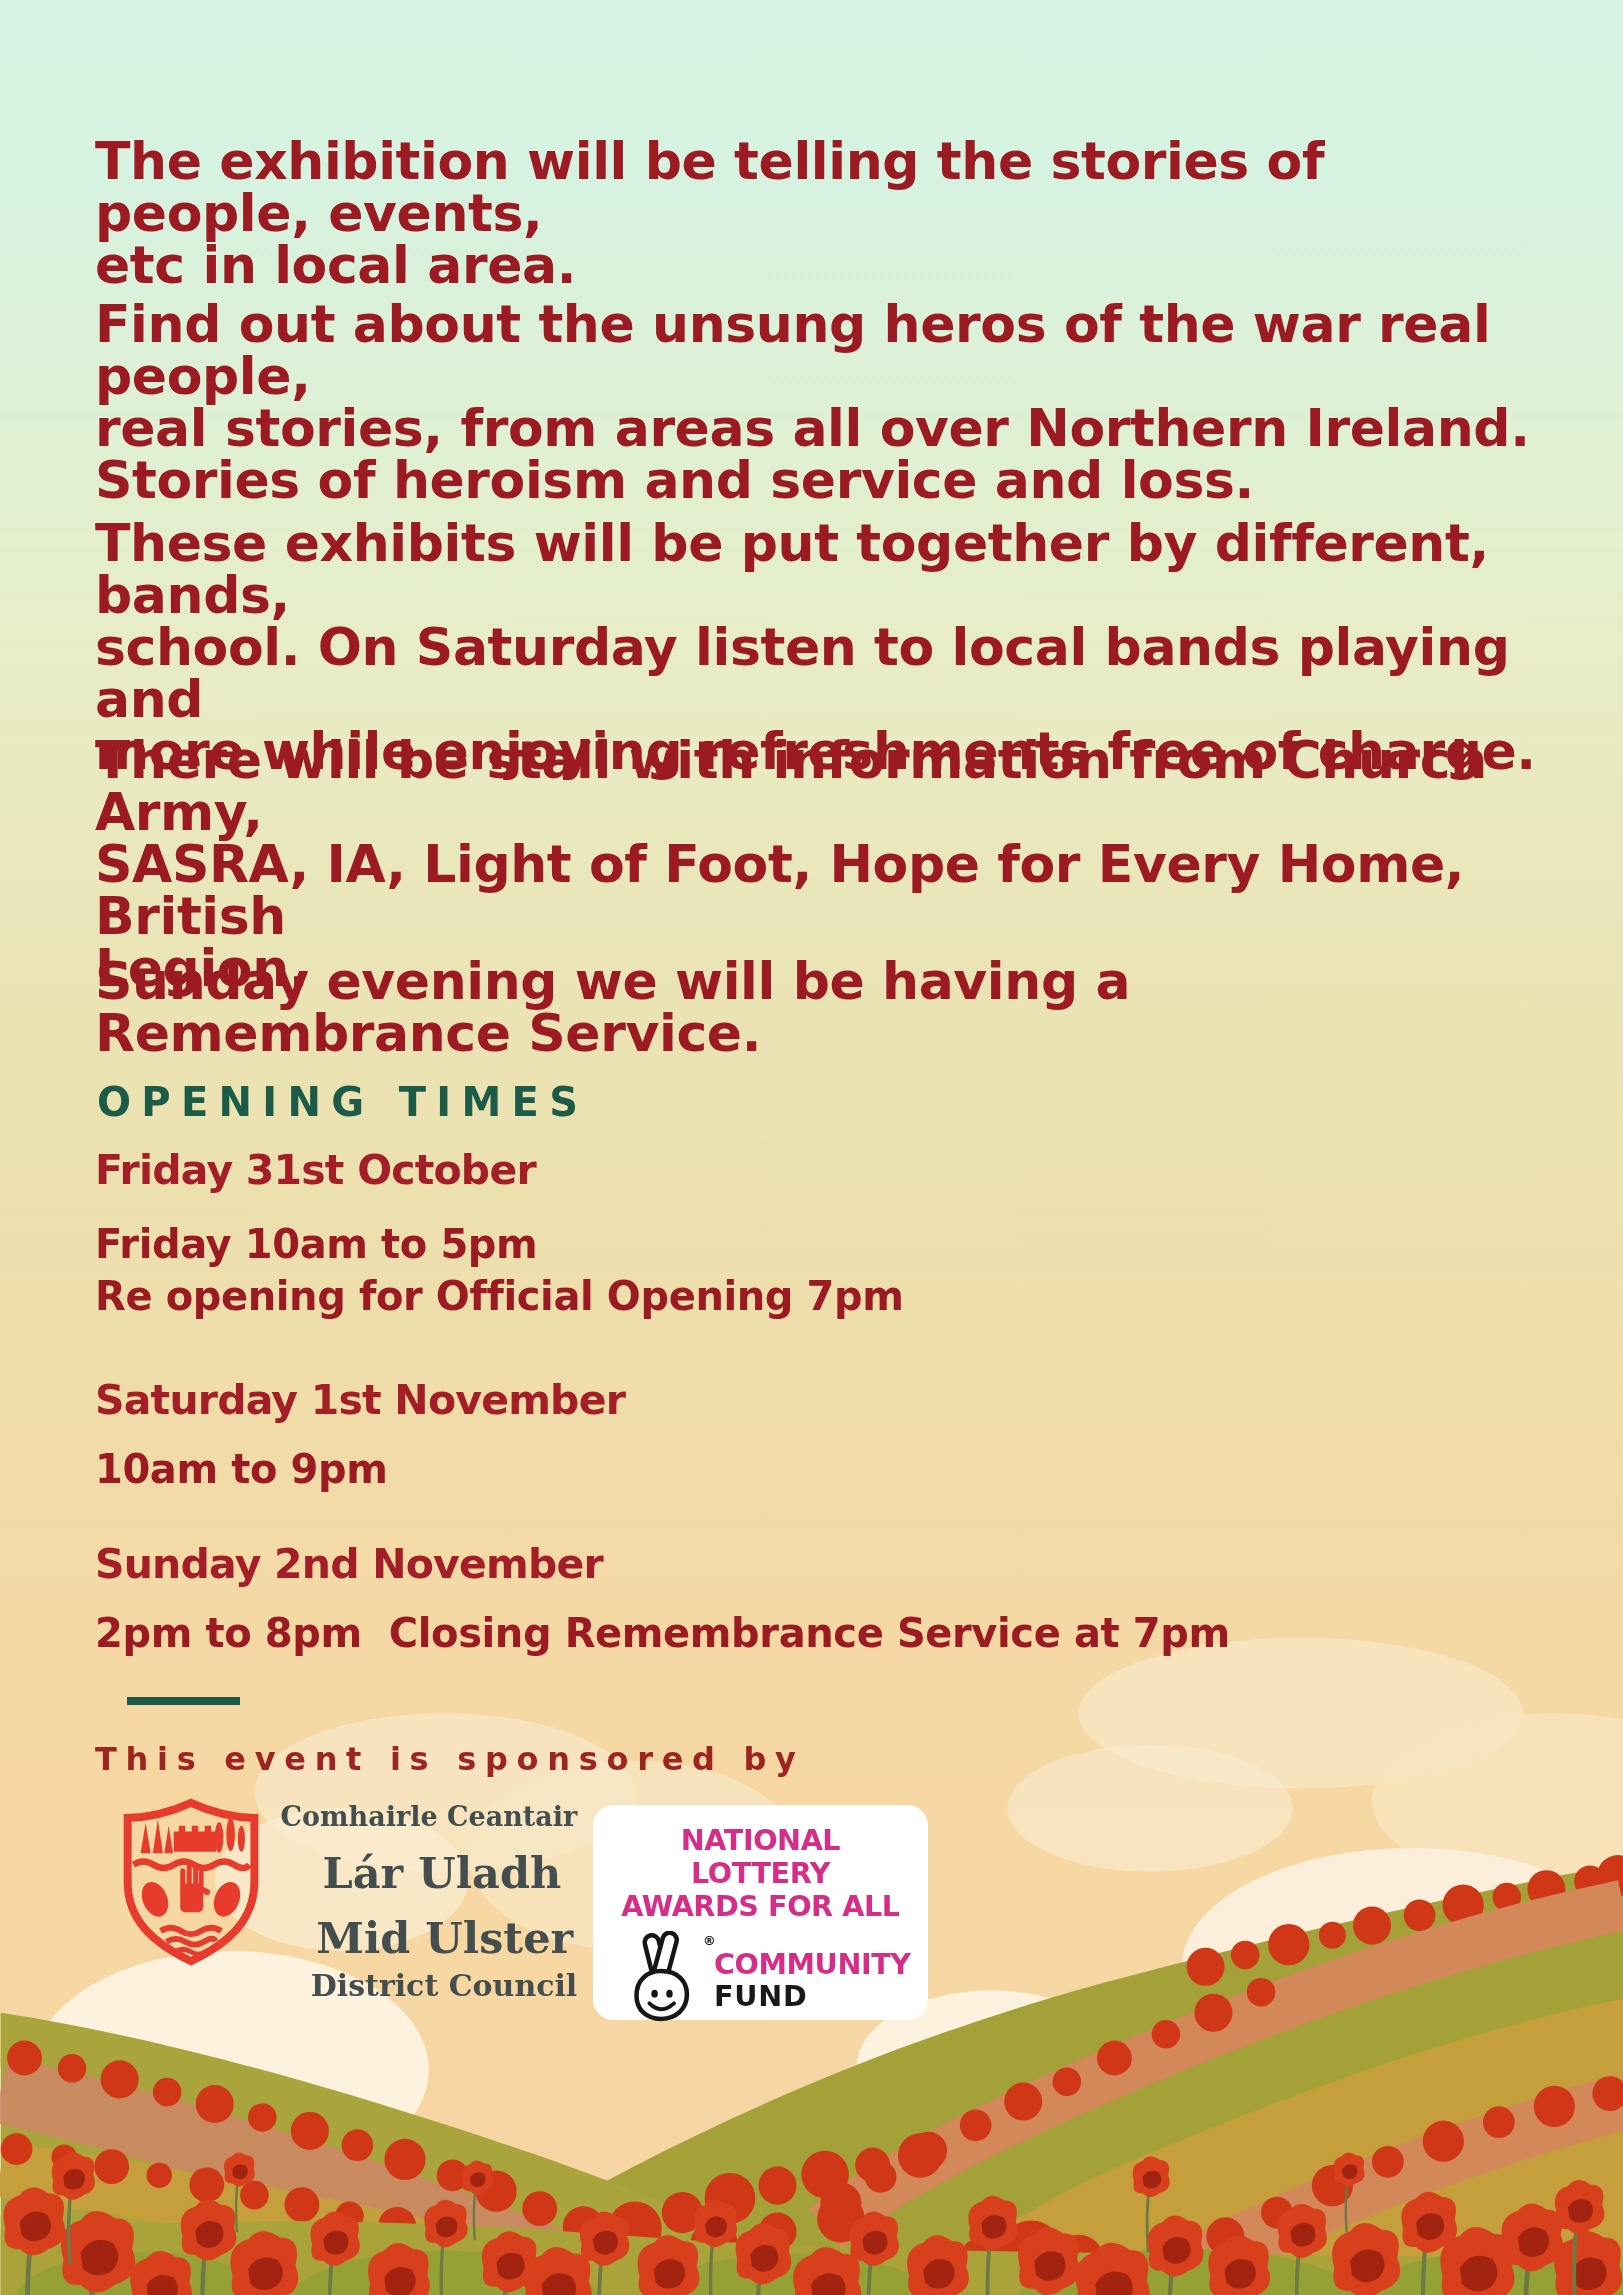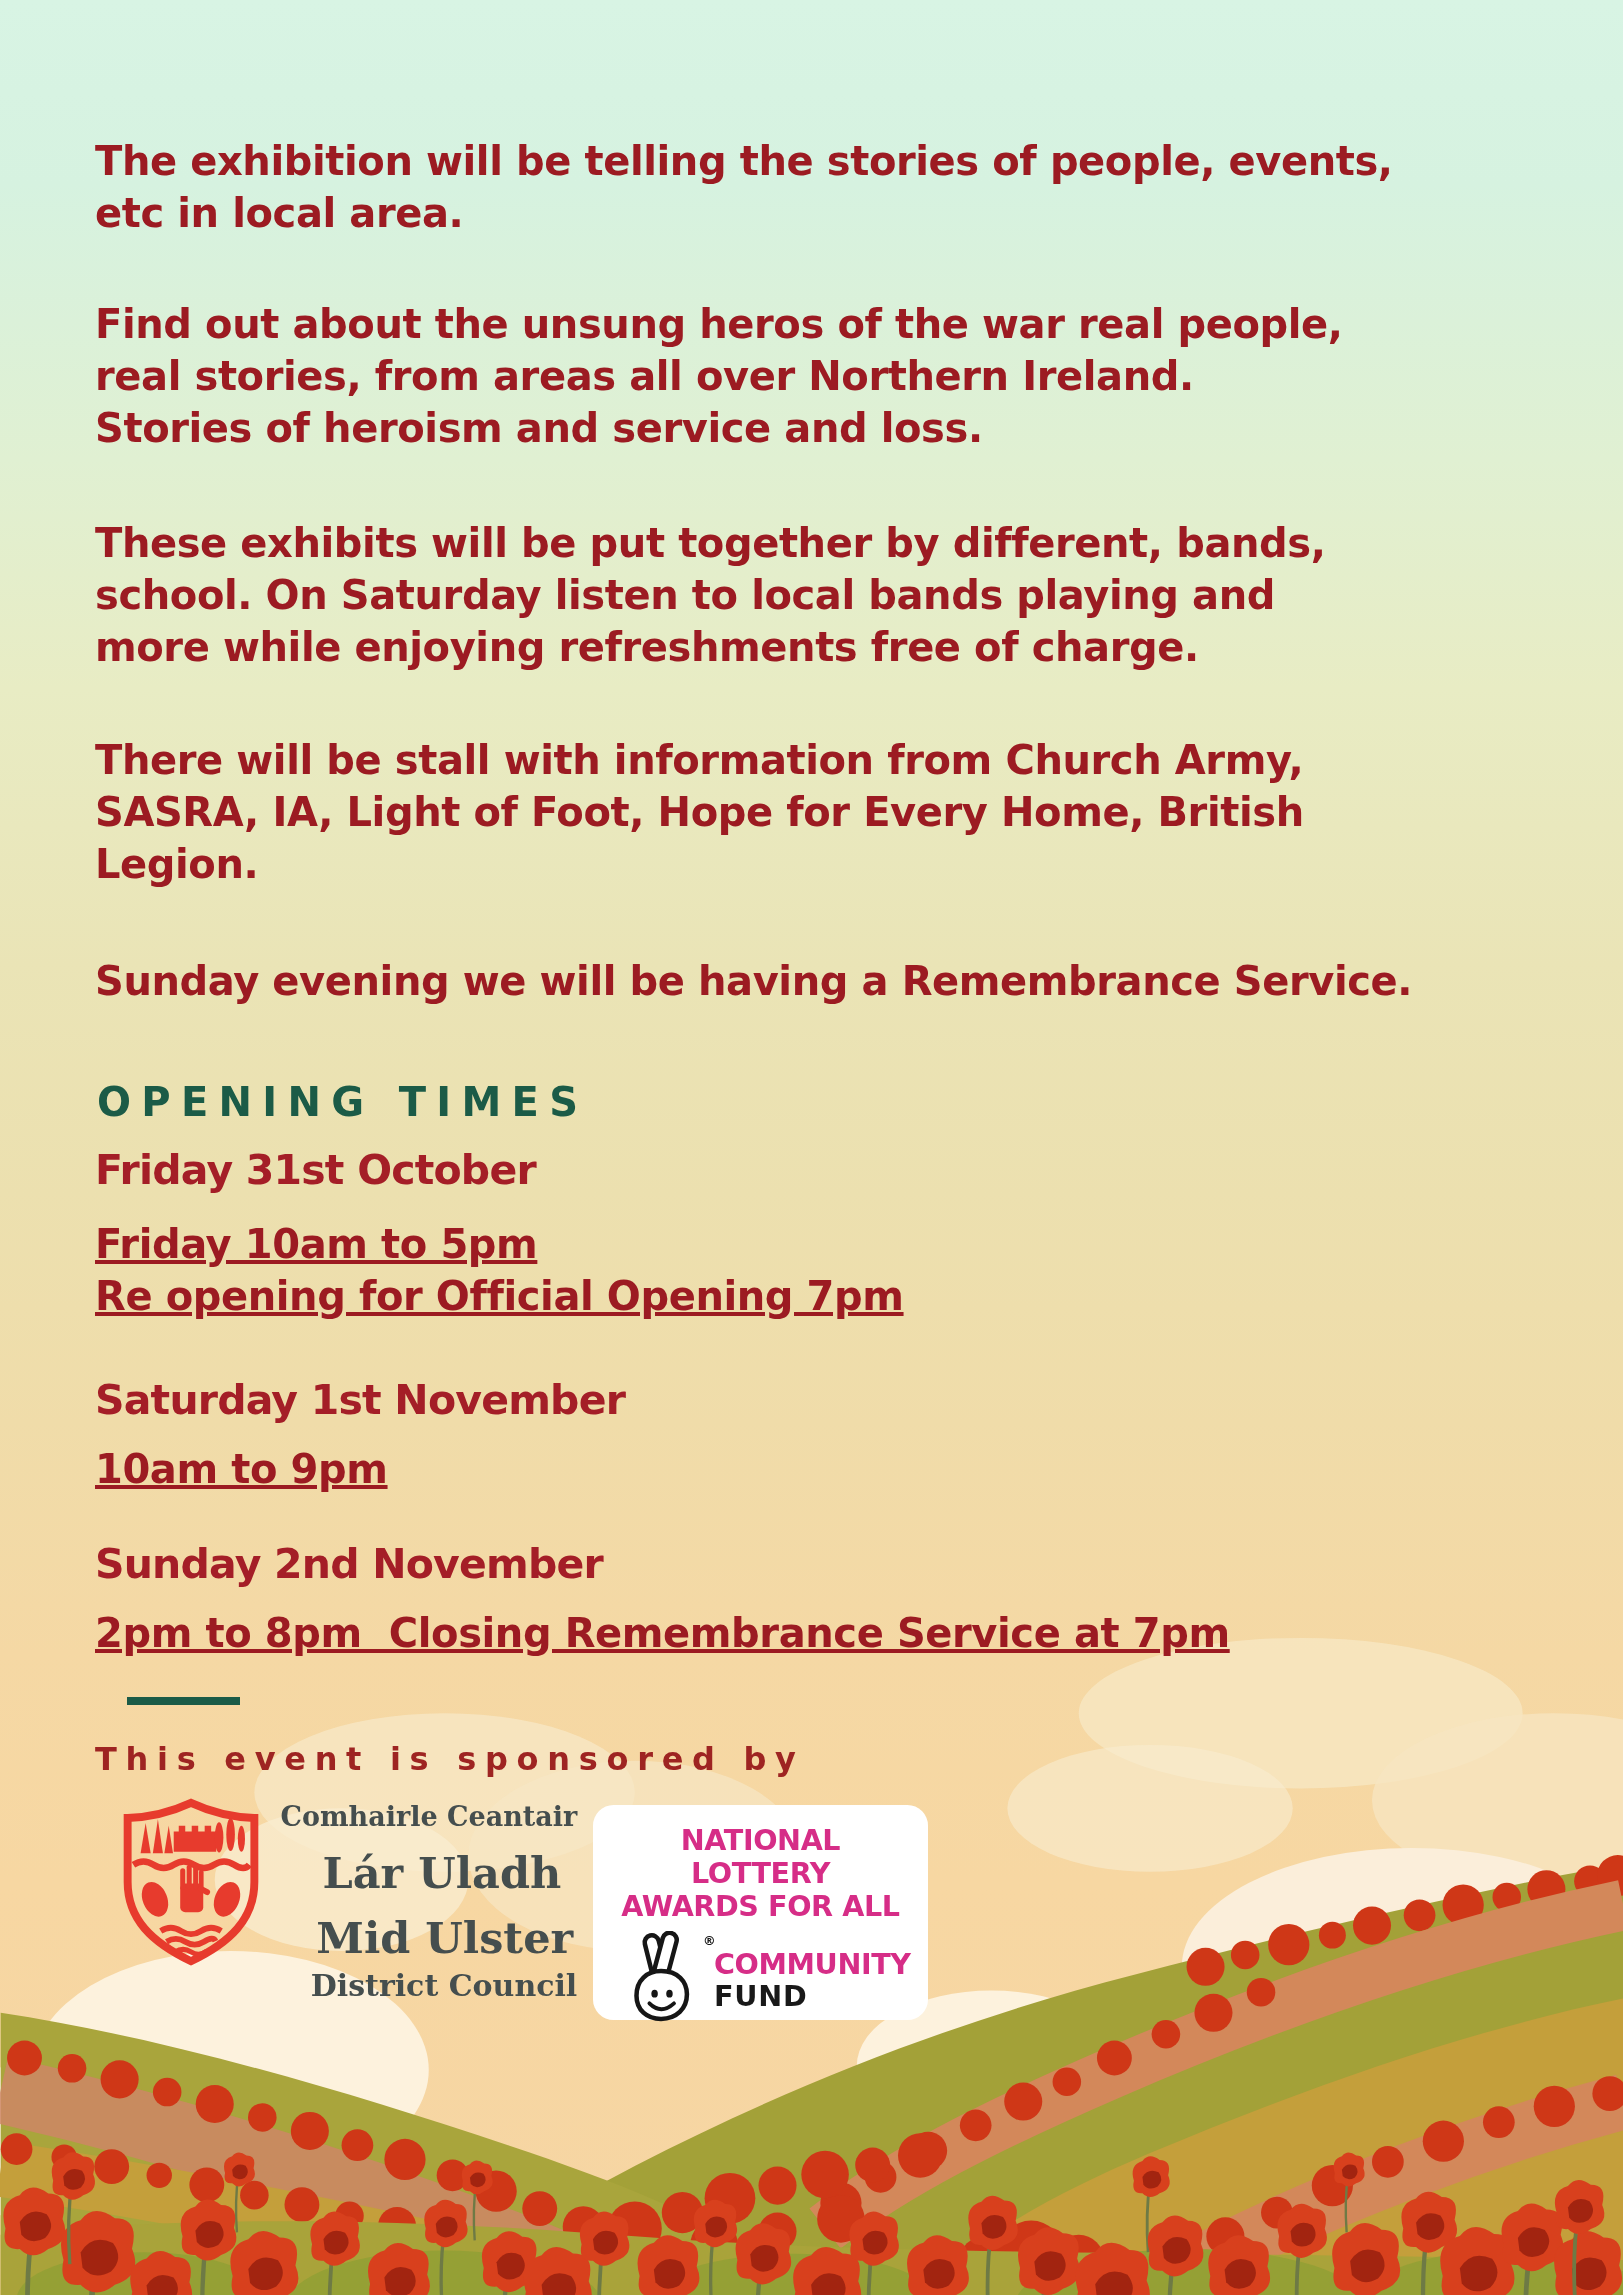--- a/index.html
+++ b/index.html
@@ -11,21 +11,21 @@
     font-family:"DejaVu Sans","Liberation Sans",sans-serif;
     background:linear-gradient(to bottom,
       #d8f4e4 0%, #d6f2e0 8%, #e0f0d2 20%, #e8ecc4 30%,
       #eae4b6 42%, #ece0af 52%, #f0dca9 62%, #f5d8a4 72%,
       #f7d7a2 82%, #f6d5a3 100%);
   }
   .para{
     position:absolute;
     left:95px; right:87px;
     margin:0;
-    font-size:40px; line-height:52px; font-weight:bold;
+    font-size:52px; line-height:52px; font-weight:bold;
     color:#9c1b22;
     white-space:pre-line;
     letter-spacing:-0.4px;
   }
   .p1{top:135px;} .p2{top:298px;} .p3{top:517px;} .p4{top:734px;} .p5{top:955px;}
   .opening-heading{
     position:absolute; left:97px; top:1079px; margin:0;
     font-size:40px; font-weight:bold; letter-spacing:10.3px;
     color:#1b5b47;
   }
@@ -33,21 +33,21 @@
   .s1{top:1141px;} .s2{top:1371px;} .s3{top:1535px;}
   .session h3{
     margin:0 0 17.5px 0;
     font-size:41px; line-height:59px; font-weight:bold;
     color:#a41e27; letter-spacing:-0.8px;
   }
   .s2 h3,.s3 h3{margin-bottom:12.7px;}
   .session-line{
     margin:0;
     font-size:40px; line-height:52px; font-weight:bold;
-    color:#9c1b22; white-space:pre-line; letter-spacing:-0.4px;text-decoration:underline;
+    color:#9c1b22; white-space:pre-line; letter-spacing:-0.4px;
   }
   .divider{
     position:absolute; left:127px; top:1697px;
     width:113px; height:8px; background:#1b5b47;
   }
   .sponsor-label{
     position:absolute; left:95px; top:1740px; margin:0;
     font-size:32px; font-weight:600; letter-spacing:8.7px;
     color:#9e2422; z-index:3;
   }

